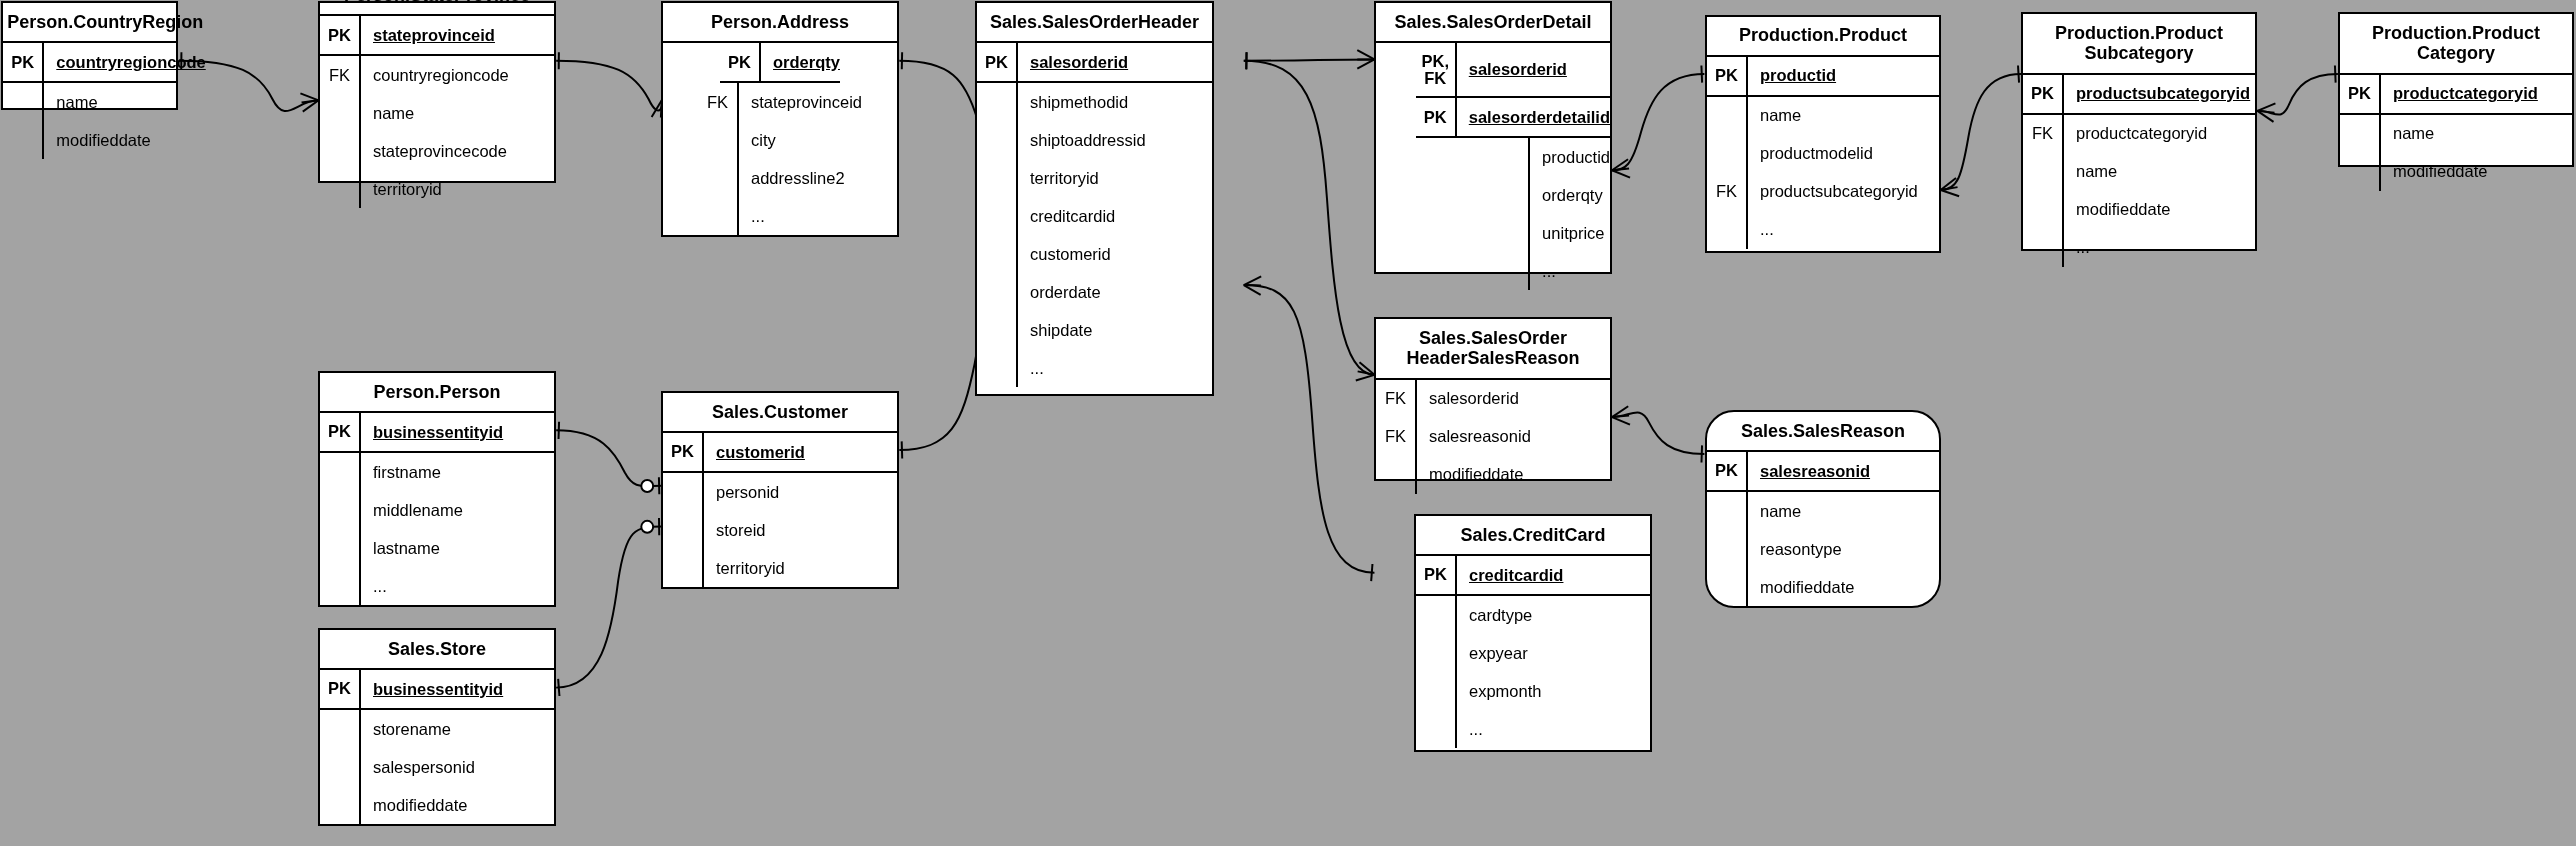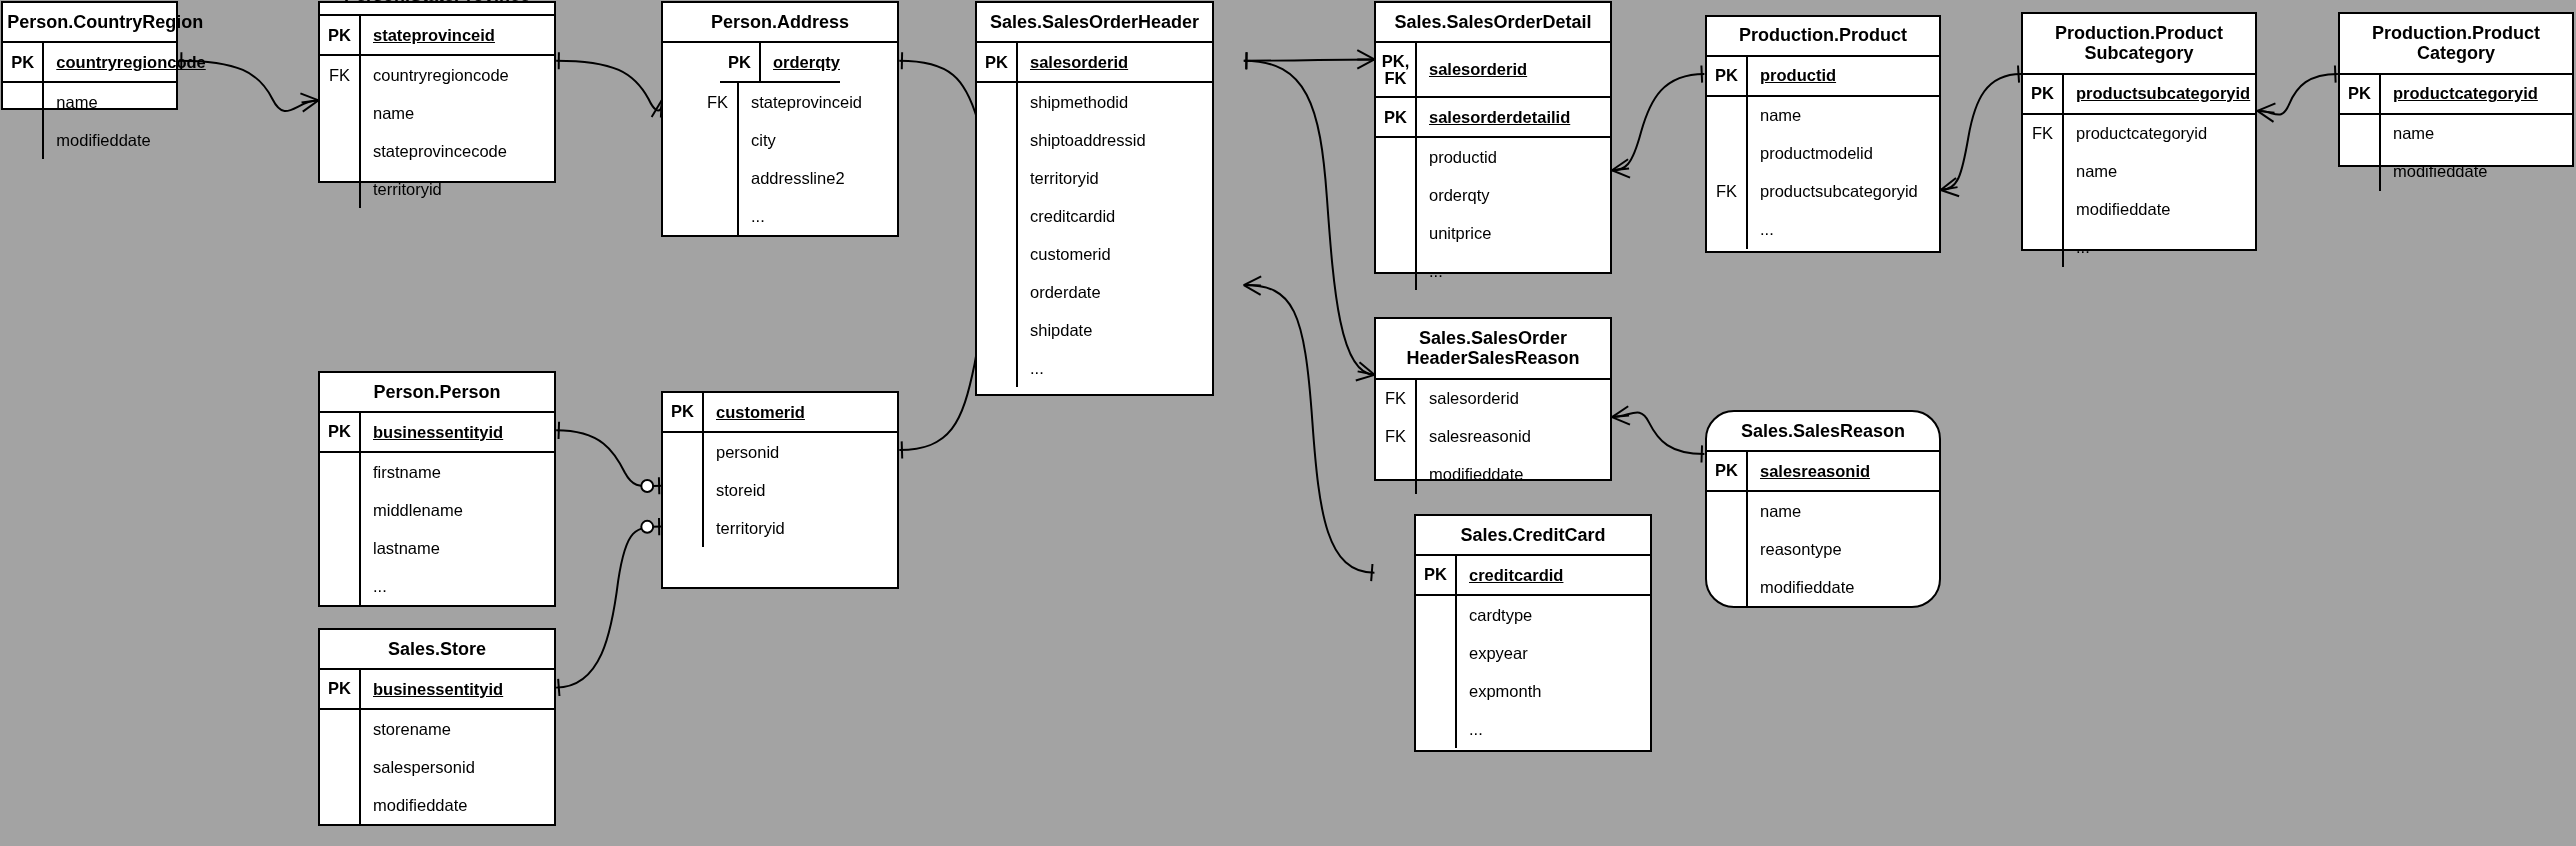--- a/index.html
+++ b/index.html
@@ -300,21 +300,21 @@
           <div class="row attr-row">
             <div class="row-key"></div>
             <div class="row-name">shipdate</div>
           </div>
           <div class="row attr-row">
             <div class="row-key"></div>
             <div class="row-name">...</div>
           </div>
         </div>
       </div>
-      <div class="entity" style="left: 1374px; top: 1.3px; width: 238px; height: 273px;">
+      <div class="entity" style="left: 1374px; top: 1.3px; width: 238px; height: 273px; align-items: flex-end;">
         <div class="entity-title">Sales.SalesOrderDetail</div>
         <div class="key-block">
           <div class="row key-row" style="height: 53px;">
             <div class="row-key pk">PK,
 FK</div>
             <div class="row-name pk-name">salesorderid</div>
           </div>
           <div class="row key-row" style="border-top: 2px solid rgb(0, 0, 0);">
             <div class="row-key pk">PK</div>
             <div class="row-name pk-name">salesorderdetailid</div>
@@ -503,20 +503,21 @@
             <div class="row-key"></div>
             <div class="row-name">lastname</div>
           </div>
           <div class="row attr-row">
             <div class="row-key"></div>
             <div class="row-name">...</div>
           </div>
         </div>
       </div>
       <div class="entity" style="left: 661px; top: 391px; width: 238px; height: 198px;">
+        <div class="entity-title">Sales.Customer</div>
         <div class="key-block">
           <div class="row key-row">
             <div class="row-key pk">PK</div>
             <div class="row-name pk-name">customerid</div>
           </div>
         </div>
         <div class="attr-block">
           <div class="row attr-row">
             <div class="row-key"></div>
             <div class="row-name">personid</div>

